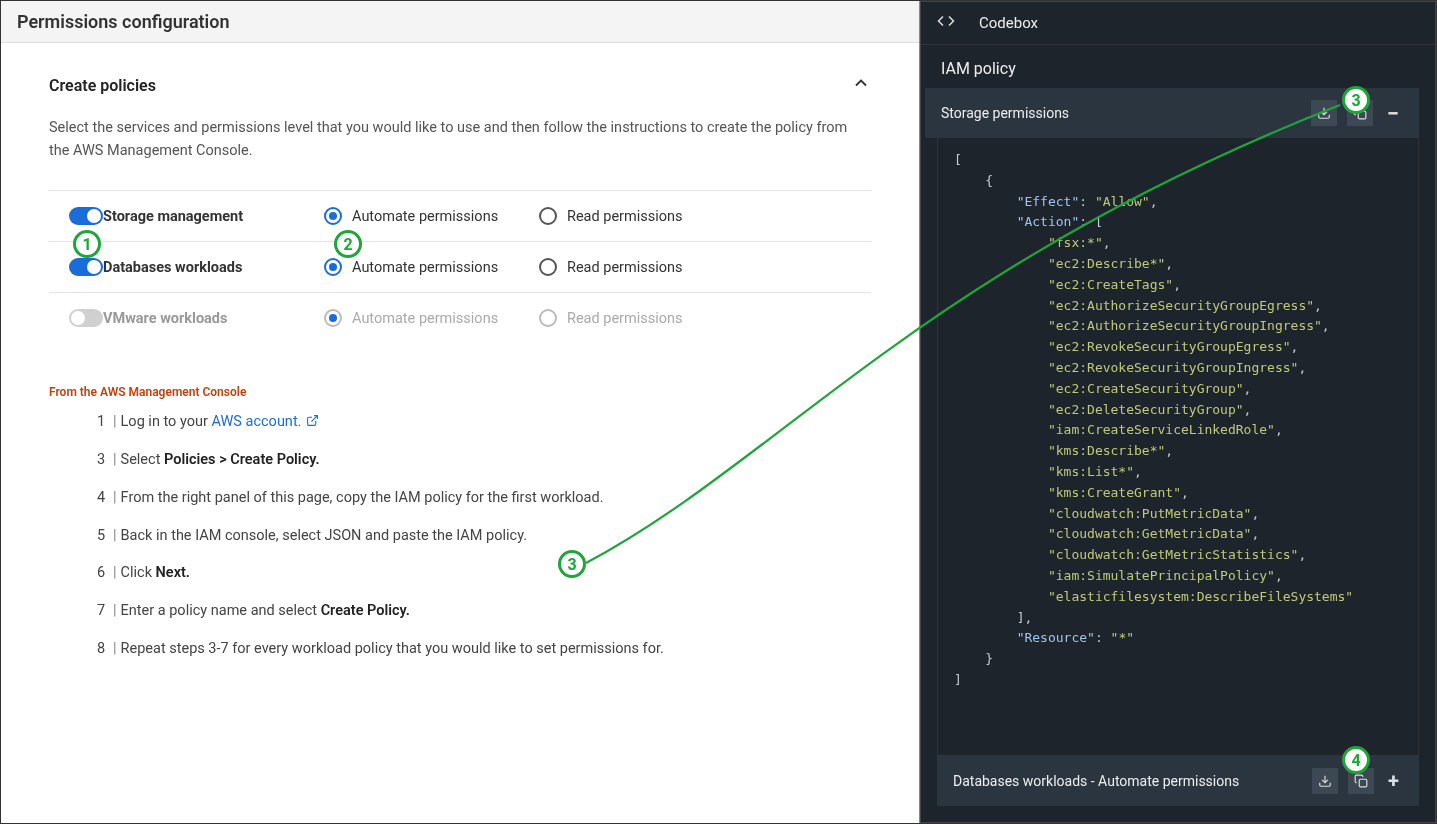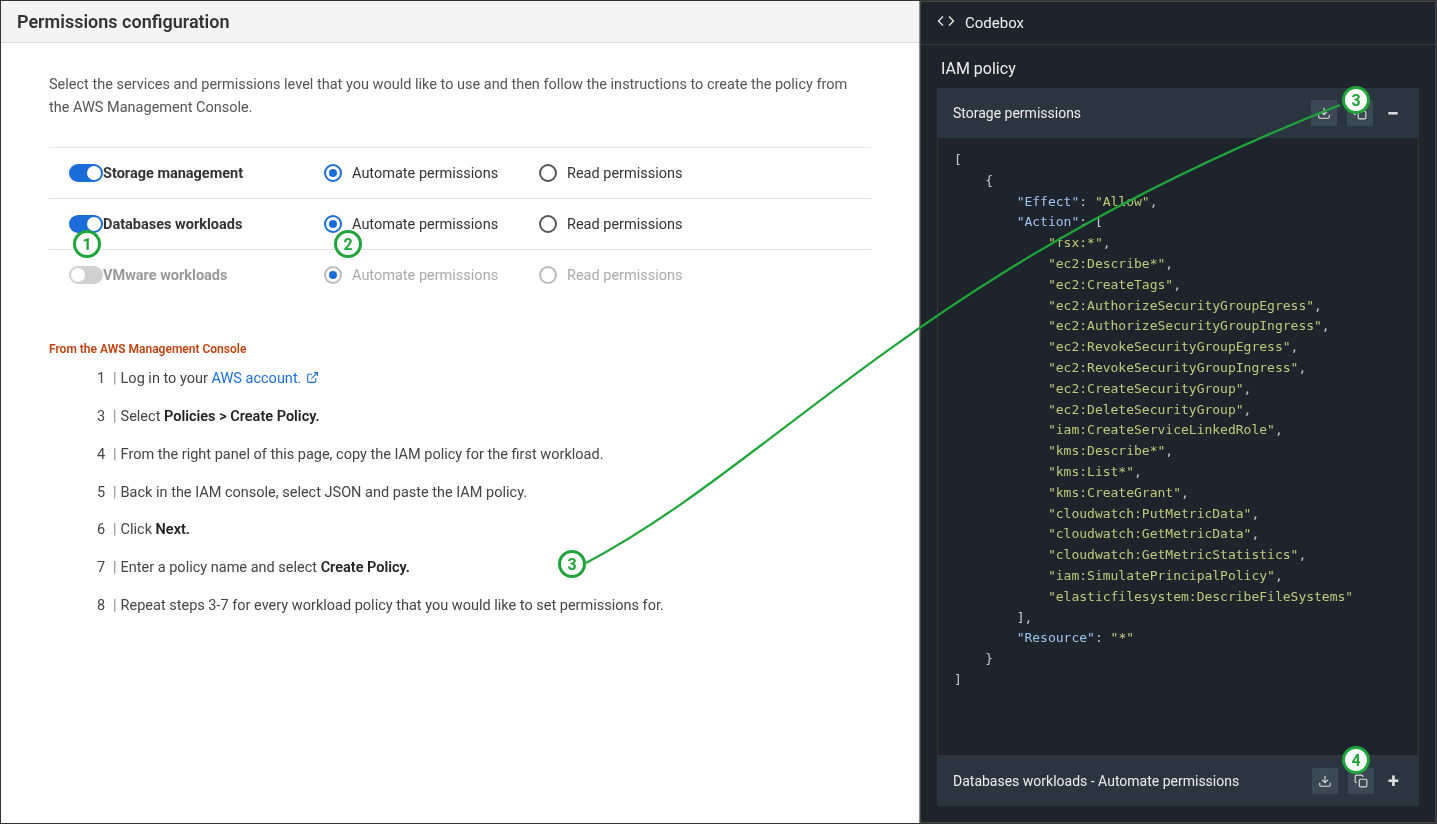--- a/index.html
+++ b/index.html
@@ -150,32 +150,32 @@
     color: #d8dee4;
     display: flex;
     flex-direction: column;
     border: 1px solid #444;
   }
   .codebox-header {
     padding: 10px 16px;
     border-bottom: 1px solid #333;
     display: flex;
     align-items: center;
-    gap: 10px;
+    gap: 24px;
     font-size: 15px;
     color: #eee;
   }
   .iam-title {
     padding: 14px 20px 10px;
     font-size: 16px;
     color: #eee;
   }
   .code-section-header {
     background: #2b3540;
-    margin: 0 16px 0 16px;
+    margin: 0 16px 0 4px;
     padding: 12px 16px;
     display: flex;
     align-items: center;
     justify-content: space-between;
     font-size: 14px;
     color: #eee;
     position: relative;
   }
   .code-section-header.bottom {
     margin: 0 16px 0 16px;
@@ -233,20 +233,28 @@
 </style>
 </head>
 <body>
 
 <div class="container">
 
   <div class="left-panel">
     <div class="left-header">Permissions configuration</div>
     <div class="left-inner">
       <div class="policies-card">
+        <div class="card-header">
+          <div class="card-title">Create policies</div>
+          <div class="chevron">
+            <svg width="20" height="20" viewBox="0 0 24 24" fill="none" stroke="#333" stroke-width="2.2">
+                <polyline points="6 15 12 9 18 15"></polyline>
+              </svg>
+          </div>
+        </div>
         <div class="card-desc">Select the services and permissions level that you would like to use and then follow the instructions to create the policy from the AWS Management Console.</div>
 
         <div class="service-row">
           <div class="col-toggle">
             <div class="toggle on"></div>
             <span class="toggle-label">Storage management</span>
           </div>
           <div class="col-radio">
             <span class="radio selected"></span>
             <span class="radio-label">Automate permissions</span>

